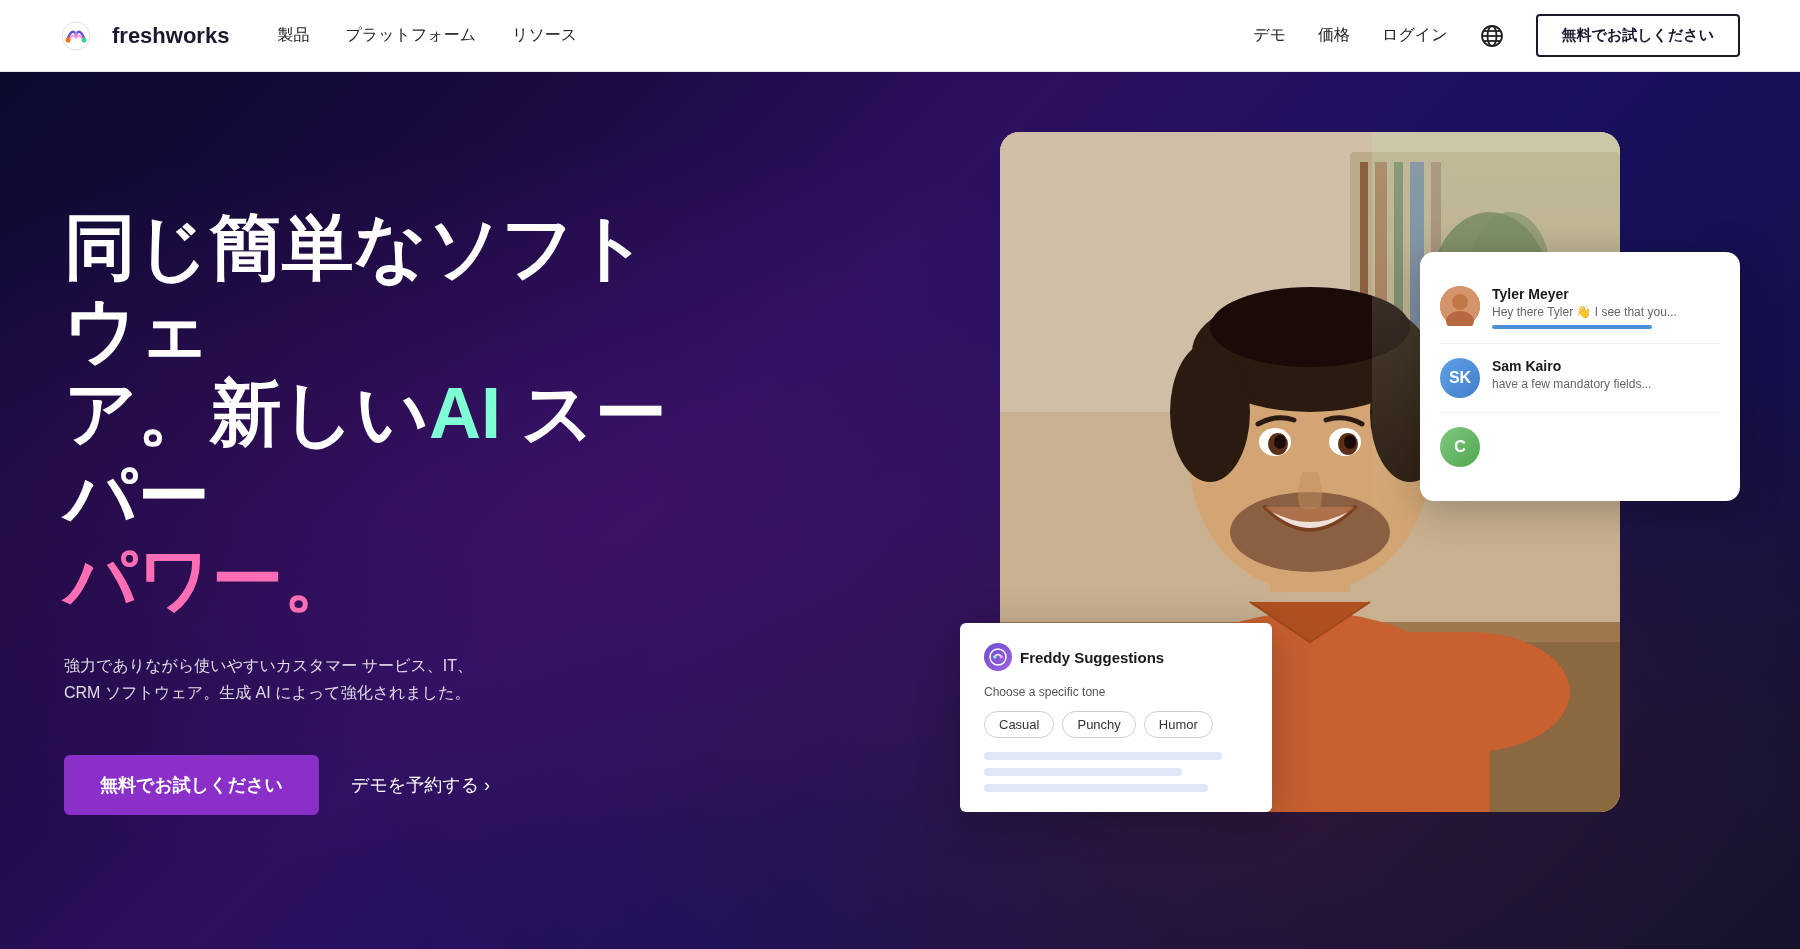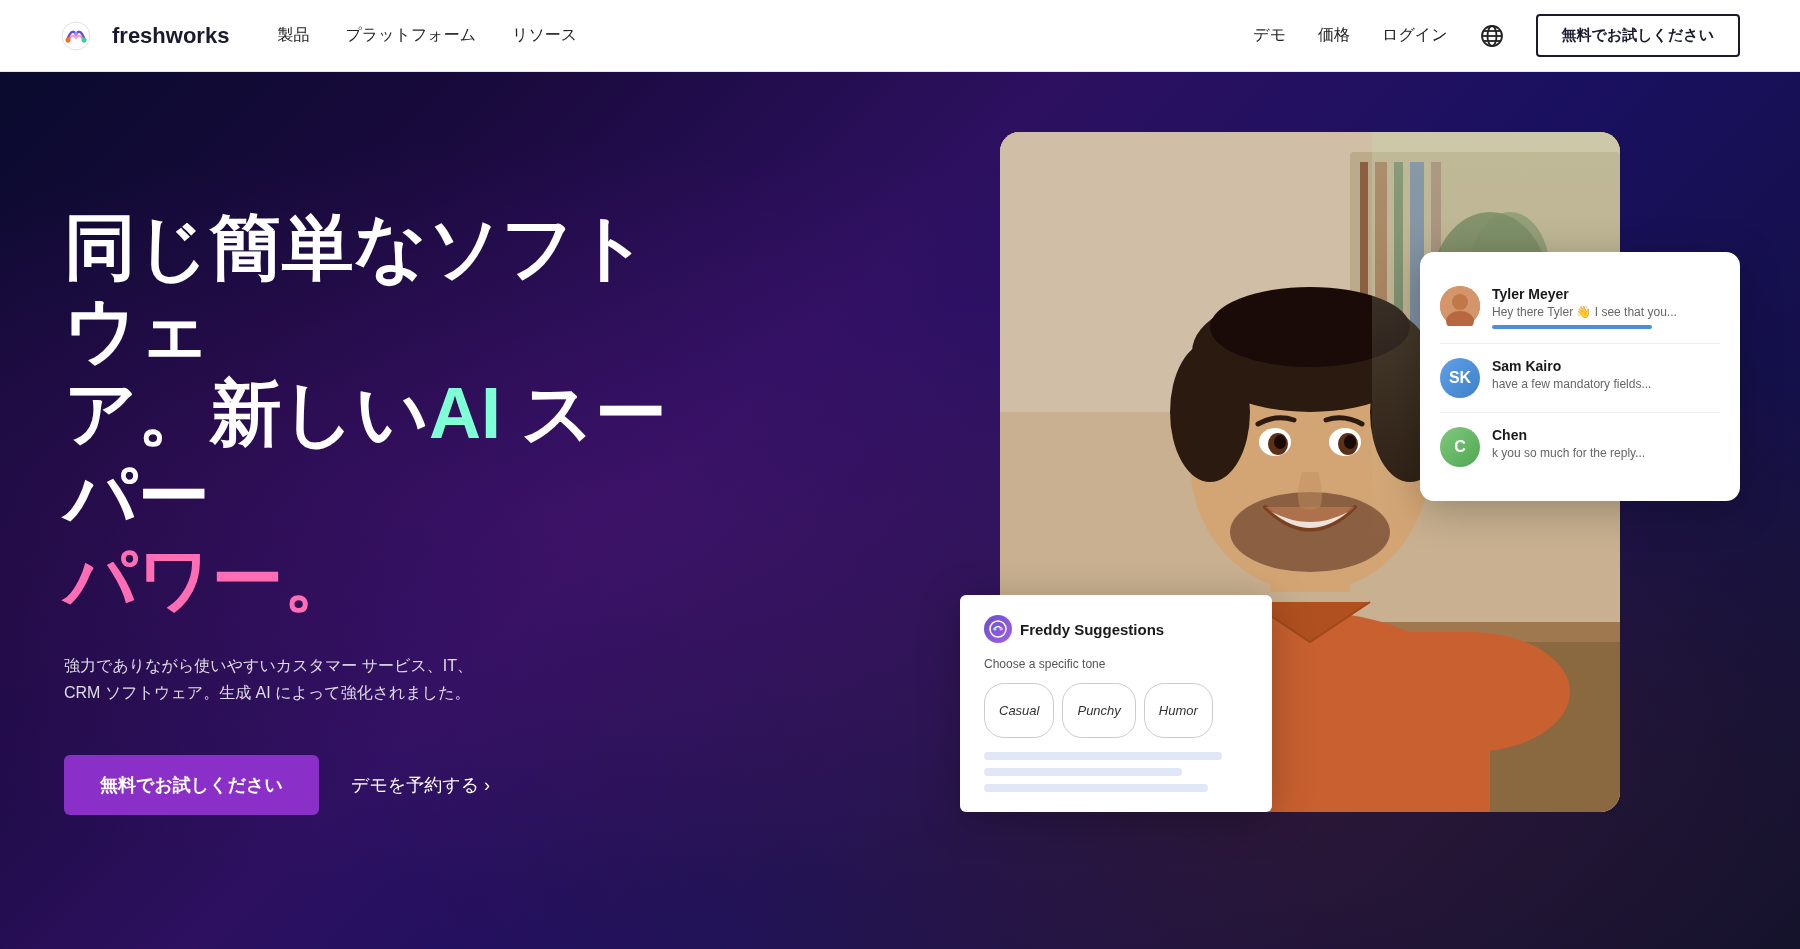--- a/index.html
+++ b/index.html
@@ -289,24 +289,23 @@
     .tone-buttons {
       display: flex;
       gap: 8px;
       flex-wrap: wrap;
     }
     .tone-btn {
       border: 1.5px solid #ccc;
       background: #fff;
       color: #333;
       font-size: 13px;
-      padding: 19px 14px;
+      padding: 5px 14px;
       border-radius: 20px;
       cursor: pointer;
-      font-style: italic;
     }
 
     .freddy-lines {
       margin-top: 14px;
       display: flex;
       flex-direction: column;
       gap: 8px;
     }
     .freddy-line {
       height: 8px;
@@ -448,24 +447,20 @@
       </div>
       <div class="chat-item">
         <div class="avatar avatar-sam">SK</div>
         <div class="chat-content">
           <div class="chat-name">Sam Kairo</div>
           <div class="chat-preview">have a few mandatory fields...</div>
         </div>
       </div>
       <div class="chat-item">
         <div class="avatar avatar-chen">C</div>
-        <div class="chat-content">
-          <div class="chat-name">Chen</div>
-          <div class="chat-preview">k you so much for the reply...</div>
-        </div>
       </div>
     </div>
 
     <div class="freddy-card">
       <div class="freddy-header">
         <div class="freddy-icon">
           <svg width="18" height="18" viewBox="0 0 18 18">
             <circle cx="9" cy="9" r="8" fill="none" stroke="#fff" stroke-width="1.5"></circle>
             <path d="M5 9 Q9 4 13 9" fill="none" stroke="#fff" stroke-width="1.5" stroke-linecap="round"></path>
             <circle cx="6" cy="9" r="1.5" fill="#7fffd4"></circle>

